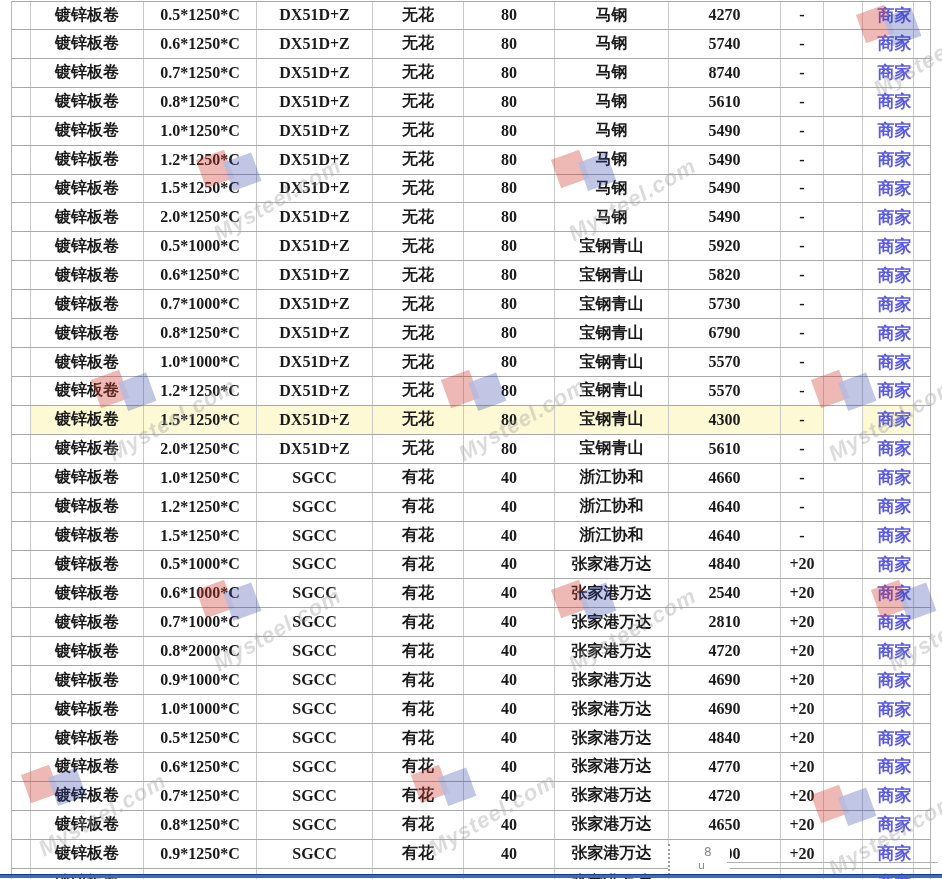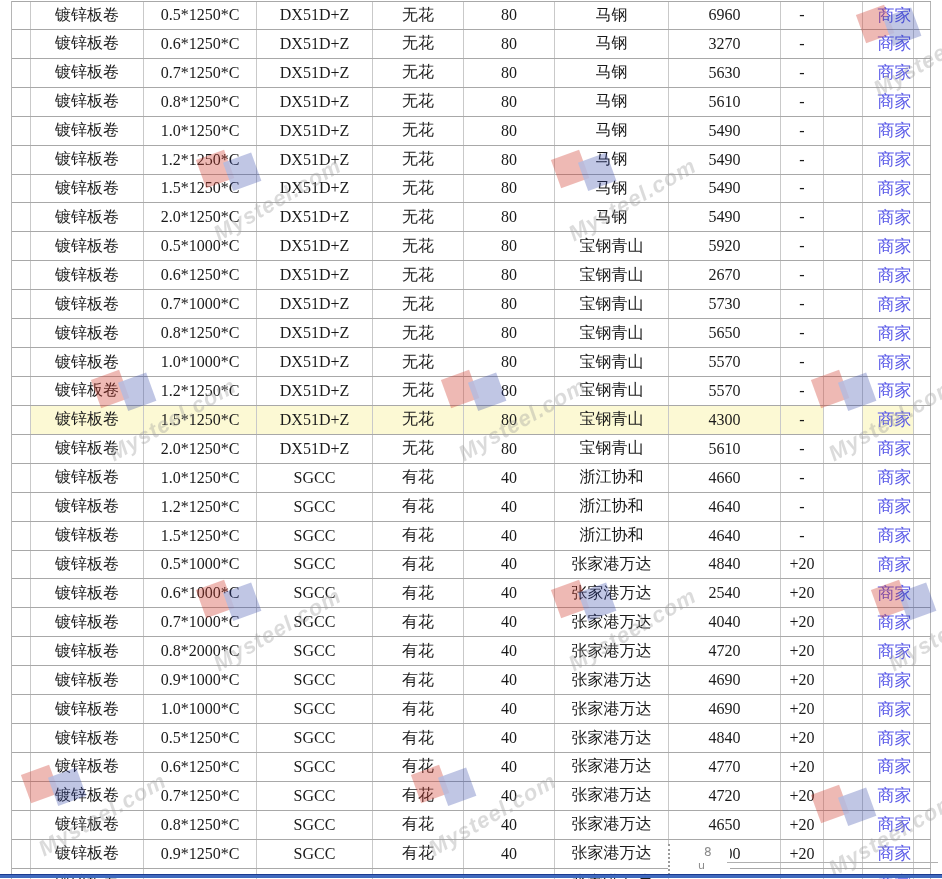--- a/index.html
+++ b/index.html
@@ -1,20 +1,20 @@
 <!DOCTYPE html>
 <html><head>
 <meta charset="utf-8">
 <style>
   html,body{margin:0;padding:0;background:#ffffff;}
   #page{position:relative;width:942px;height:879px;overflow:hidden;background:#fff;
         font-family:"Liberation Serif","DejaVu Serif",serif;color:#1a1a1a;}
   #price-table{position:absolute;left:11px;top:1px;width:919px;
         border-left:1px solid #b5b5b5;}
-  .row{display:flex;height:28.93px;box-sizing:border-box;border-bottom:1px solid #a8a8a8;background:#fff;}
+  .row{display:flex;height:28.93px;box-sizing:border-box;border-bottom:1px solid #a8a8a8;background:#fff;font-weight:bold;}
   .row.first{border-top:1px solid #a8a8a8;}
   .row.hl .cell{background:#fcf9d4;}
   .row.hl .cell.edge{background:#fff;}
   .cell{box-sizing:border-box;border-right:1px solid #c9c9c9;height:100%;
         display:flex;align-items:center;justify-content:center;
         font-size:16px;white-space:nowrap;overflow:hidden;}
   .c-c0{width:19px}.c-product{width:113px}.c-spec{width:113px}.c-material{width:116px}
   .c-surface{width:91px}.c-zinc{width:91px}.c-mill{width:114px}.c-price{width:112px}
   .c-change{width:43px}.c-c9{width:39px}.c-merchant{width:51px}
   .c-c11{width:17px;border-right:1px solid #b5b5b5}
@@ -43,53 +43,53 @@
 <div id="page">
   <div id="price-table">
       <div class="row first">
         <div class="cell c-c0 edge"></div>
         <div class="cell c-product">镀锌板卷</div>
         <div class="cell c-spec">0.5*1250*C</div>
         <div class="cell c-material">DX51D+Z</div>
         <div class="cell c-surface">无花</div>
         <div class="cell c-zinc">80</div>
         <div class="cell c-mill">马钢</div>
-        <div class="cell c-price">6960</div>
+        <div class="cell c-price">4270</div>
         <div class="cell c-change">-</div>
         <div class="cell c-c9 edge"></div>
         <div class="cell c-merchant">
           <span class="link">商家</span>
         </div>
         <div class="cell c-c11 edge"></div>
       </div>
       <div class="row">
         <div class="cell c-c0 edge"></div>
         <div class="cell c-product">镀锌板卷</div>
         <div class="cell c-spec">0.6*1250*C</div>
         <div class="cell c-material">DX51D+Z</div>
         <div class="cell c-surface">无花</div>
         <div class="cell c-zinc">80</div>
         <div class="cell c-mill">马钢</div>
-        <div class="cell c-price">3270</div>
+        <div class="cell c-price">5740</div>
         <div class="cell c-change">-</div>
         <div class="cell c-c9 edge"></div>
         <div class="cell c-merchant">
           <span class="link">商家</span>
         </div>
         <div class="cell c-c11 edge"></div>
       </div>
       <div class="row">
         <div class="cell c-c0 edge"></div>
         <div class="cell c-product">镀锌板卷</div>
         <div class="cell c-spec">0.7*1250*C</div>
         <div class="cell c-material">DX51D+Z</div>
         <div class="cell c-surface">无花</div>
         <div class="cell c-zinc">80</div>
         <div class="cell c-mill">马钢</div>
-        <div class="cell c-price">5630</div>
+        <div class="cell c-price">8740</div>
         <div class="cell c-change">-</div>
         <div class="cell c-c9 edge"></div>
         <div class="cell c-merchant">
           <span class="link">商家</span>
         </div>
         <div class="cell c-c11 edge"></div>
       </div>
       <div class="row">
         <div class="cell c-c0 edge"></div>
         <div class="cell c-product">镀锌板卷</div>
@@ -187,21 +187,21 @@
         <div class="cell c-c11 edge"></div>
       </div>
       <div class="row">
         <div class="cell c-c0 edge"></div>
         <div class="cell c-product">镀锌板卷</div>
         <div class="cell c-spec">0.6*1250*C</div>
         <div class="cell c-material">DX51D+Z</div>
         <div class="cell c-surface">无花</div>
         <div class="cell c-zinc">80</div>
         <div class="cell c-mill">宝钢青山</div>
-        <div class="cell c-price">2670</div>
+        <div class="cell c-price">5820</div>
         <div class="cell c-change">-</div>
         <div class="cell c-c9 edge"></div>
         <div class="cell c-merchant">
           <span class="link">商家</span>
         </div>
         <div class="cell c-c11 edge"></div>
       </div>
       <div class="row">
         <div class="cell c-c0 edge"></div>
         <div class="cell c-product">镀锌板卷</div>
@@ -219,21 +219,21 @@
         <div class="cell c-c11 edge"></div>
       </div>
       <div class="row">
         <div class="cell c-c0 edge"></div>
         <div class="cell c-product">镀锌板卷</div>
         <div class="cell c-spec">0.8*1250*C</div>
         <div class="cell c-material">DX51D+Z</div>
         <div class="cell c-surface">无花</div>
         <div class="cell c-zinc">80</div>
         <div class="cell c-mill">宝钢青山</div>
-        <div class="cell c-price">5650</div>
+        <div class="cell c-price">6790</div>
         <div class="cell c-change">-</div>
         <div class="cell c-c9 edge"></div>
         <div class="cell c-merchant">
           <span class="link">商家</span>
         </div>
         <div class="cell c-c11 edge"></div>
       </div>
       <div class="row">
         <div class="cell c-c0 edge"></div>
         <div class="cell c-product">镀锌板卷</div>
@@ -379,21 +379,21 @@
         <div class="cell c-c11 edge"></div>
       </div>
       <div class="row">
         <div class="cell c-c0 edge"></div>
         <div class="cell c-product">镀锌板卷</div>
         <div class="cell c-spec">0.7*1000*C</div>
         <div class="cell c-material">SGCC</div>
         <div class="cell c-surface">有花</div>
         <div class="cell c-zinc">40</div>
         <div class="cell c-mill">张家港万达</div>
-        <div class="cell c-price">4040</div>
+        <div class="cell c-price">2810</div>
         <div class="cell c-change">+20</div>
         <div class="cell c-c9 edge"></div>
         <div class="cell c-merchant">
           <span class="link">商家</span>
         </div>
         <div class="cell c-c11 edge"></div>
       </div>
       <div class="row">
         <div class="cell c-c0 edge"></div>
         <div class="cell c-product">镀锌板卷</div>

